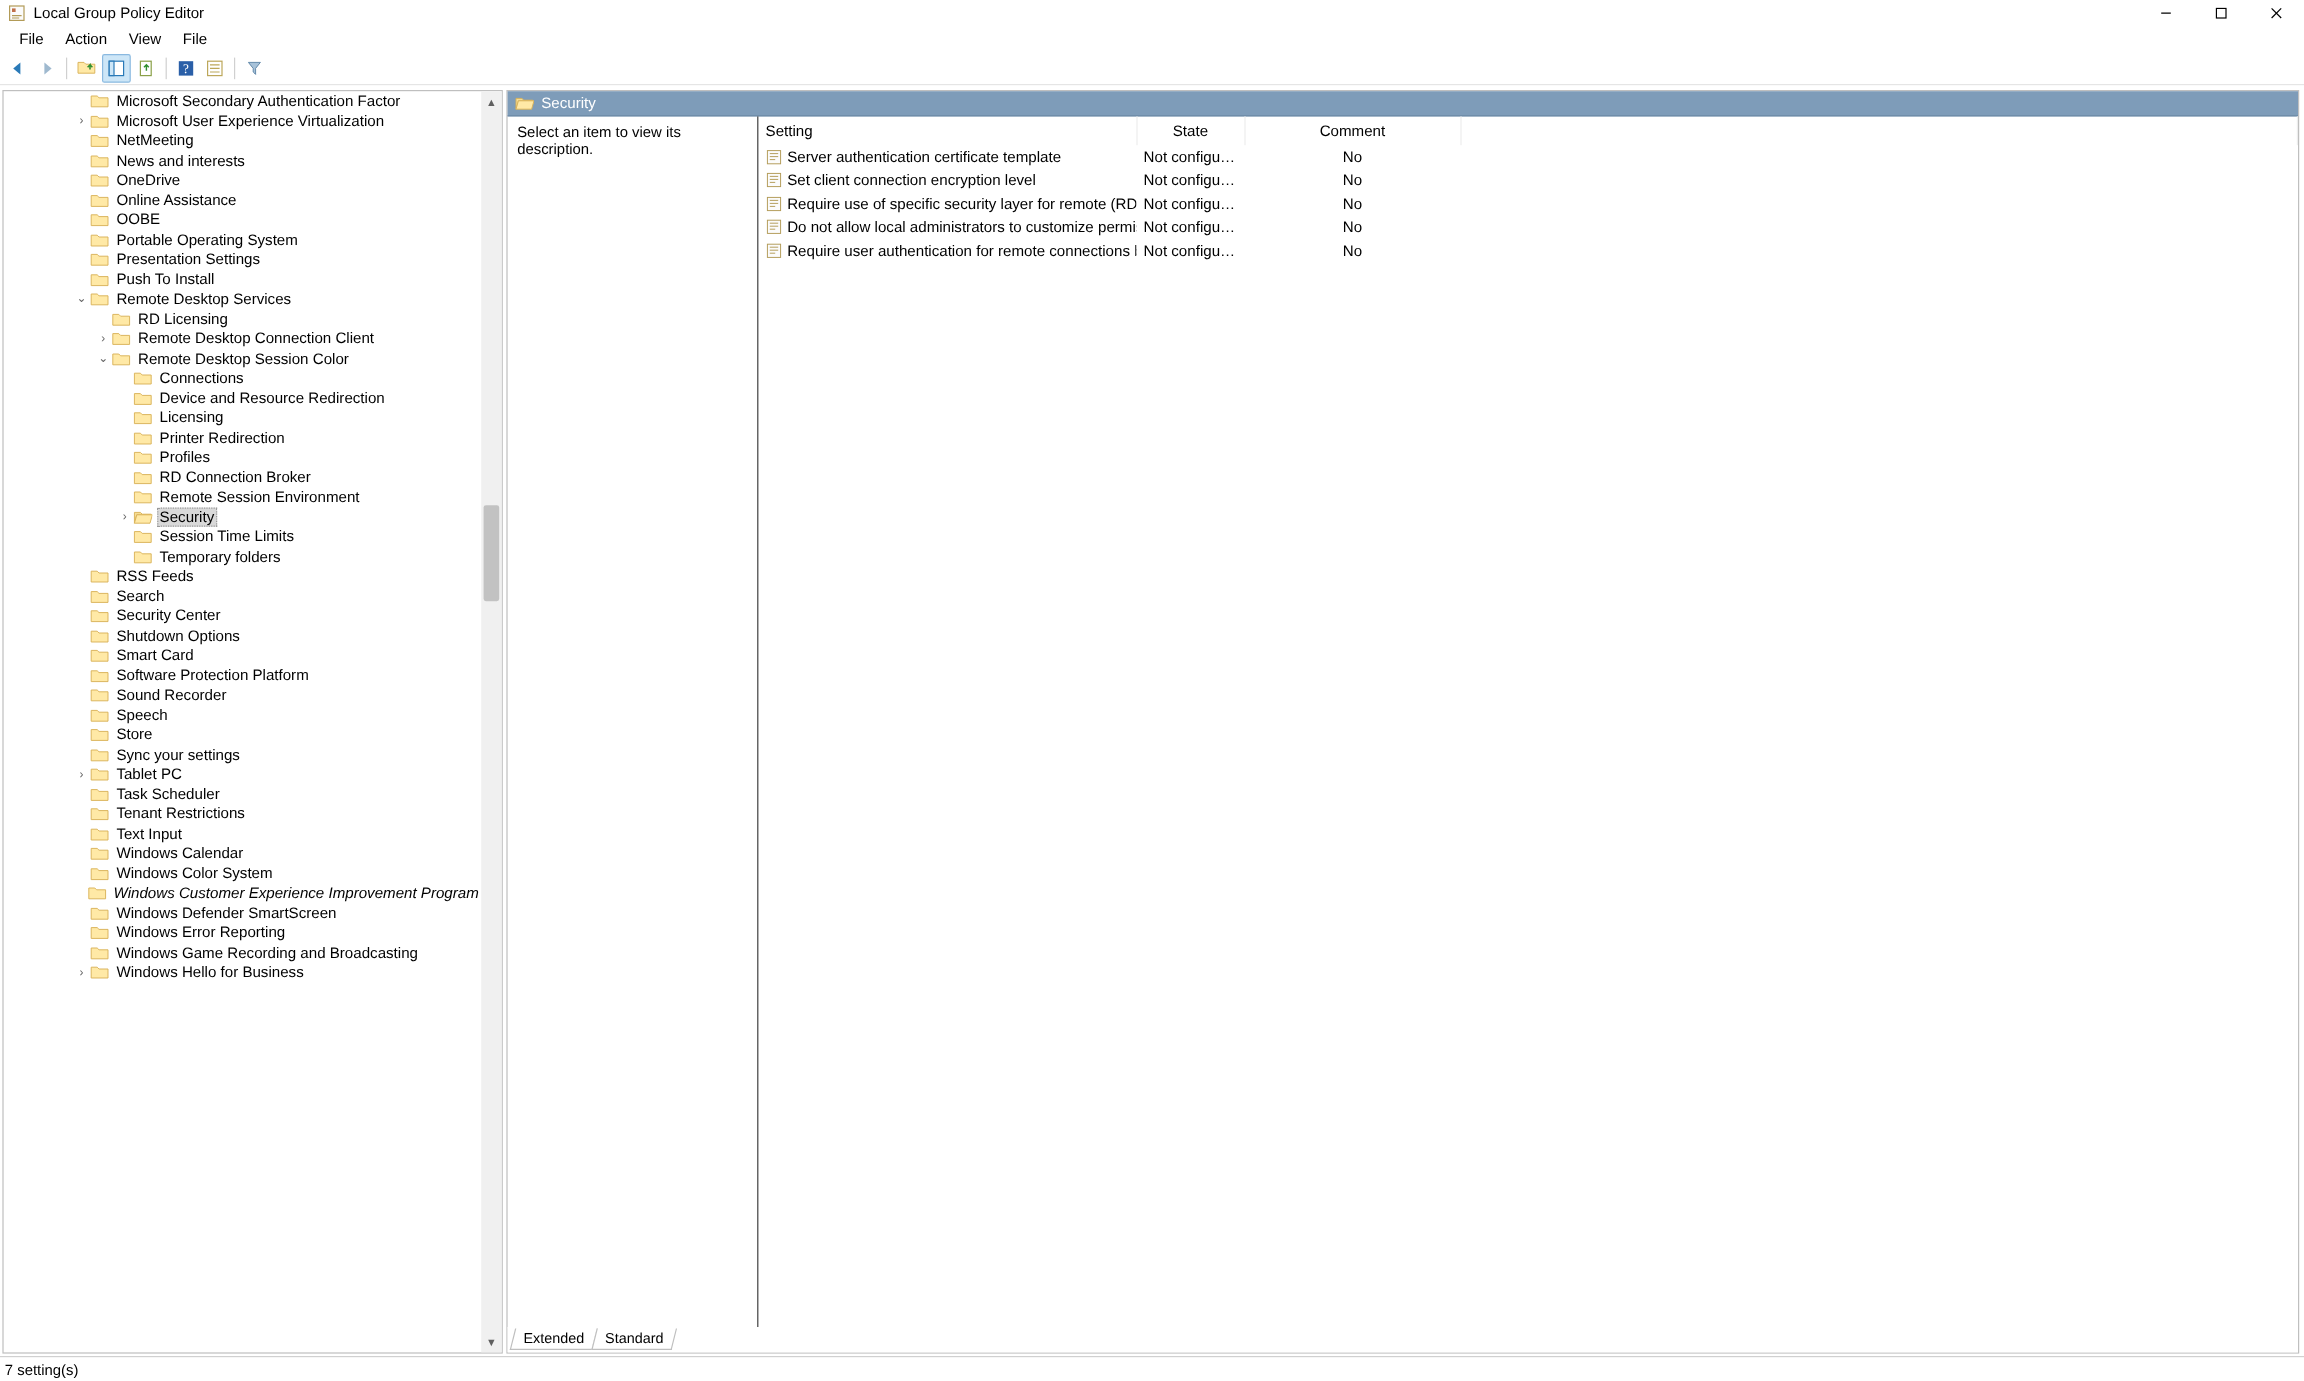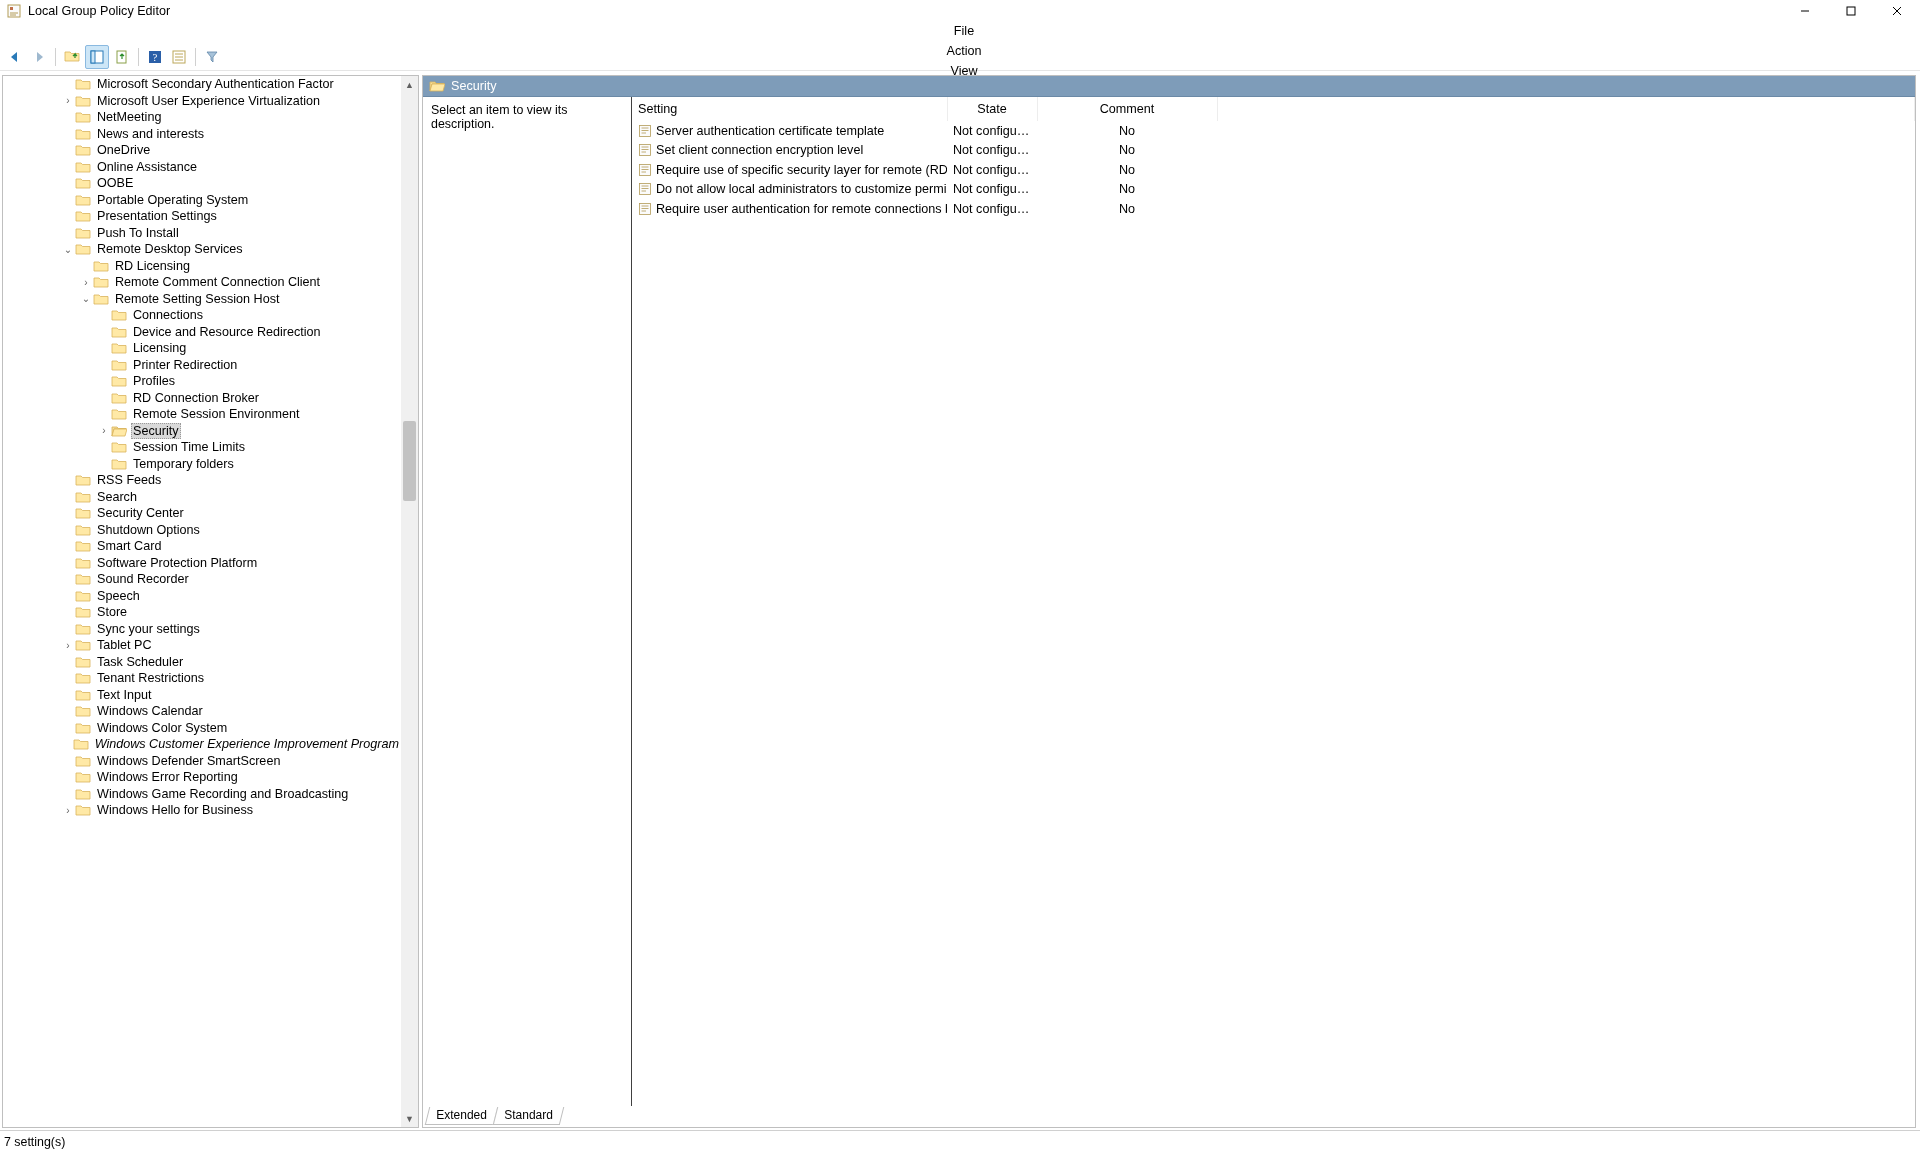--- a/index.html
+++ b/index.html
@@ -11,21 +11,20 @@
     height: 22px; display: flex; align-items: center; padding-left: 6px;
     justify-content: space-between;
   }
   .titlebar-left { display: flex; align-items: center; gap: 6px; }
   .titlebar-right { display: flex; align-items: center; }
   .win-btn { width: 46px; height: 22px; display: flex; align-items: center; justify-content: center; font-size: 12px; }
   .app-icon { width: 16px; height: 16px; display: inline-block; }
   .menubar {
     height: 22px; display: flex; align-items: center; padding-left: 8px;
     gap: 2px;
-    flex-direction: column;
   }
   .menubar .menuitem { padding: 2px 8px; }
   .toolbar {
     height: 26px; display: flex; align-items: center; padding: 0 4px;
     gap: 2px; border-bottom: 1px solid #e5e5e5;
   }
   .tool-separator { width: 1px; height: 18px; background: #d0d0d0; margin: 0 3px; }
   .tool-btn { width: 22px; height: 22px; display: flex; align-items: center; justify-content: center; border-radius: 2px;}
   .main {
     display: flex; height: calc(1151px - 22px - 22px - 26px - 22px);
@@ -346,30 +345,30 @@
             </span>
             <span class="label-text">RD Licensing</span>
           </div>
           <div class="tree-row" style="padding-left: 76px;">
             <span class="expander">›</span>
             <span class="folder-icon">
               <svg width="16" height="14">
                 <use href="#folder-closed"></use>
               </svg>
             </span>
-            <span class="label-text">Remote Comment Connection Client</span>
+            <span class="label-text">Remote Desktop Connection Client</span>
           </div>
           <div class="tree-row" style="padding-left: 76px;">
             <span class="expander">⌄</span>
             <span class="folder-icon">
               <svg width="16" height="14">
                 <use href="#folder-closed"></use>
               </svg>
             </span>
-            <span class="label-text">Remote Setting Session Host</span>
+            <span class="label-text">Remote Desktop Session Color</span>
           </div>
           <div class="tree-row" style="padding-left: 94px;">
             <span class="expander"></span>
             <span class="folder-icon">
               <svg width="16" height="14">
                 <use href="#folder-closed"></use>
               </svg>
             </span>
             <span class="label-text">Connections</span>
           </div>

